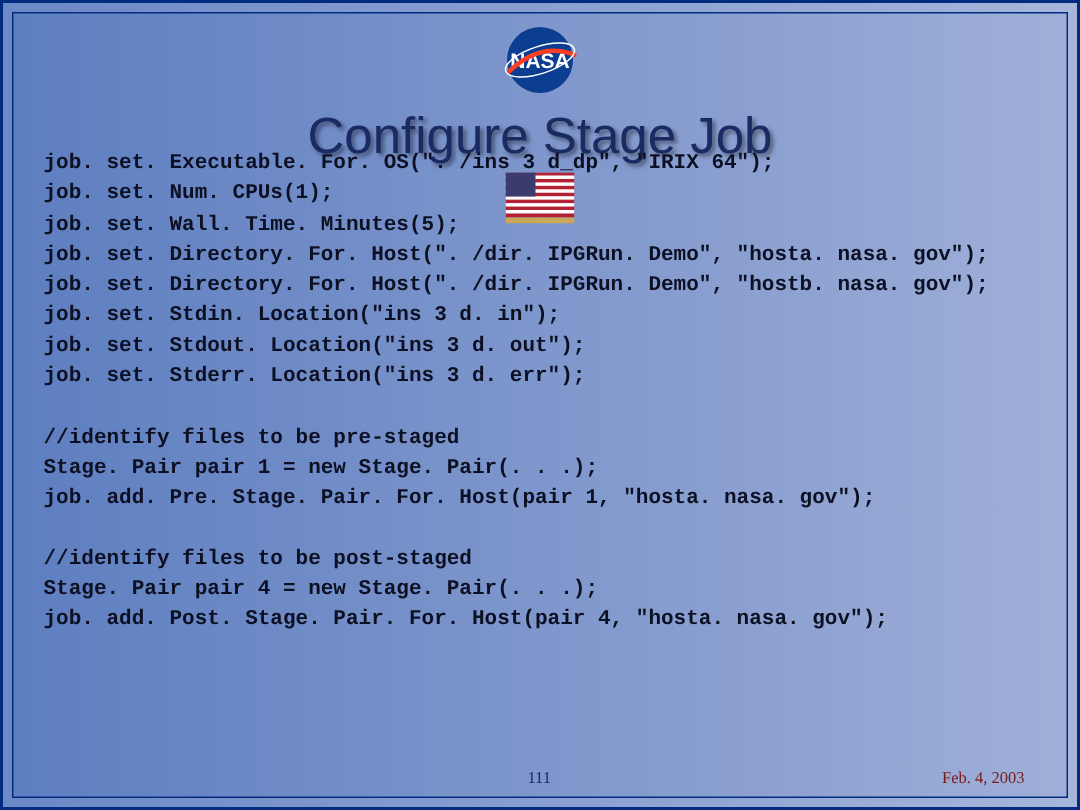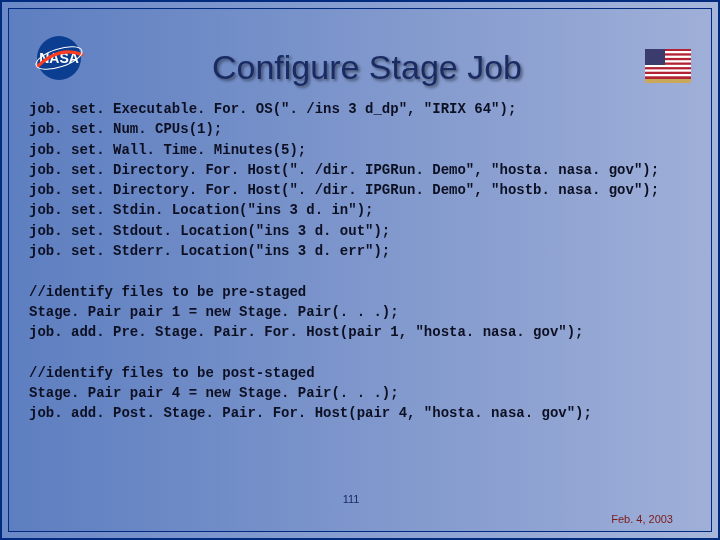--- a/index.html
+++ b/index.html
@@ -22,22 +22,23 @@
   .inner {
     position: absolute;
     top: 6px; left: 6px; right: 6px; bottom: 6px;
     border: 1px solid #002b7f;
     background: linear-gradient(to right, #5d7ec0 0%, #9fafd8 100%);
     padding: 8px 20px 6px 20px;
     box-sizing: border-box;
   }
   .header {
     display: flex;
-    align-items: flex-end;
+    align-items: center;
     height: 70px;
+    flex-direction: column;
   }
   .nasa-logo {
     flex: 0 0 auto;
     margin-top: -2px;
   }
   .title {
     flex: 1 1 auto;
     text-align: center;
     font-family: Verdana, Arial, sans-serif;
     font-size: 34px;
@@ -54,26 +55,28 @@
     font-family: "Courier New", Courier, monospace;
     font-weight: bold;
     font-size: 14px;
     line-height: 1.45;
     color: #0d1023;
     white-space: pre;
   }
   .footer {
     position: absolute;
     bottom: 6px;
-    left: 0; right: 16px;
+    left: 0; right: 6px;
     display: flex;
     justify-content: space-between;
+    align-items: flex-end;
     padding: 0 22px;
     font-size: 11px;
     color: #6a1b1b;
+    font-family: Liberation Serif, serif;
   }
   .page-num { flex:1; text-align:center; color:#1a2a63; font-size:11px; }
   .date { color:#7a1a1a; font-size:11px;margin-top:20px; }
   .spacer { width:60px; }
 </style>
 </head>
 <body>
 
 <div class="slide">
   <div class="inner">

